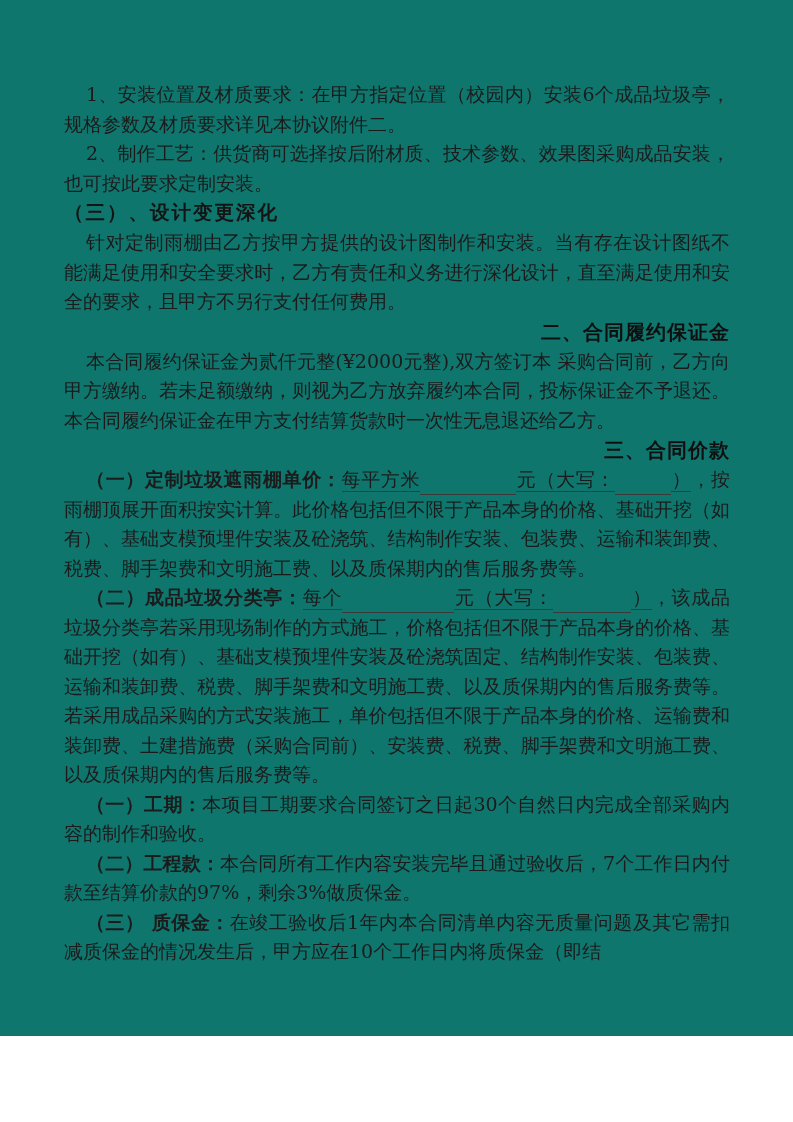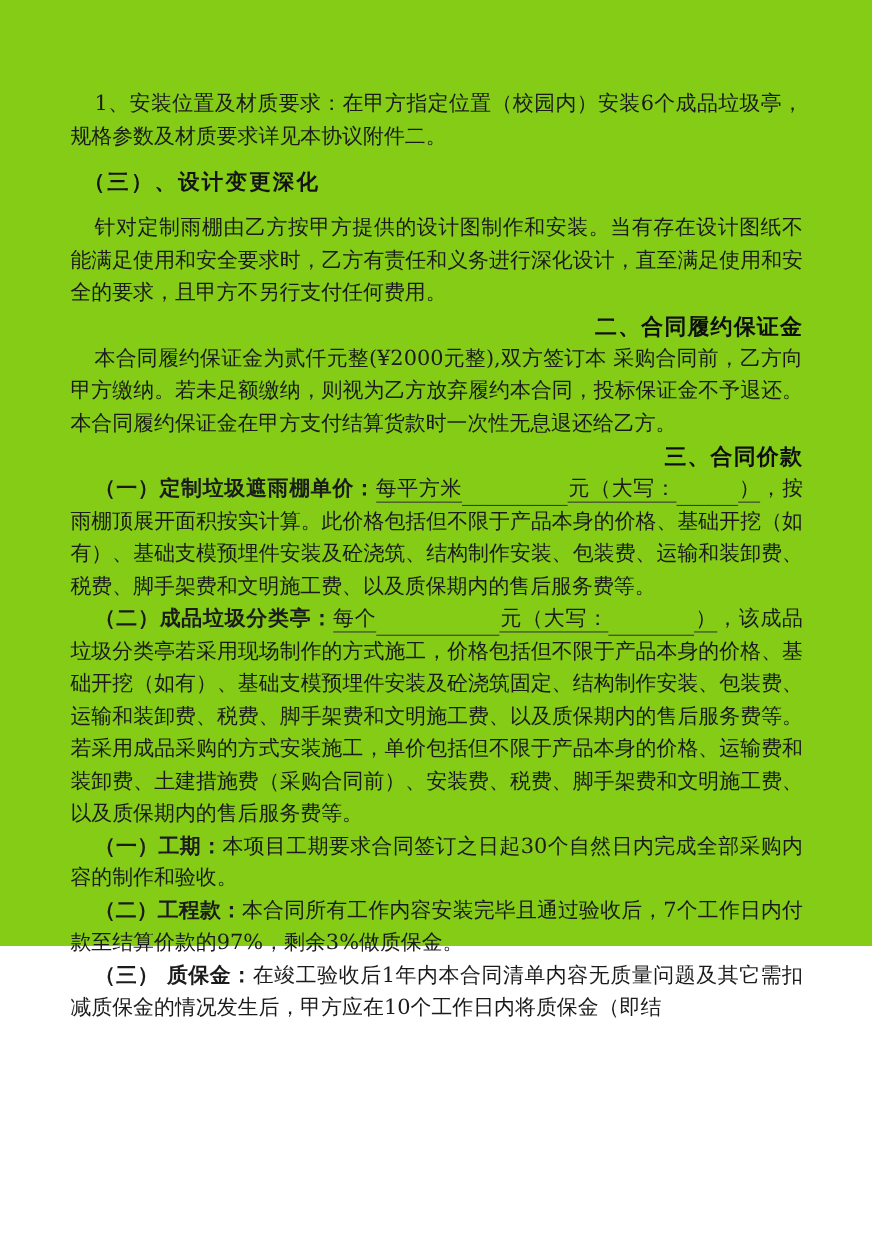--- a/index.html
+++ b/index.html
@@ -6,23 +6,23 @@
     margin: 0;
     padding: 0;
     width: 793px;
     height: 1122px;
     background: #ffffff;
     overflow: hidden;
   }
   .page {
     box-sizing: border-box;
     width: 793px;
-    height: 860px;
+    height: 1036px;
     padding: 80px 63px 0 64px;
-    background: #84cc16;
+    background: #0f766e;
     color: #1b1b1b;
     font-family: "DejaVu Serif", "Liberation Serif", serif;
     font-size: 19px;
     line-height: 29.5px;
     text-align: justify;
   }
   p.clause {
     margin: 0;
     text-indent: 22px;
     word-break: break-all;
@@ -32,21 +32,21 @@
     font-family: "DejaVu Sans", "Liberation Sans", sans-serif;
     font-size: 20px;
     font-weight: 700;
     line-height: 30px;
     color: #0f0f0f;
     text-align: right;
     letter-spacing: 1px;
   }
   h2.section.indented { text-indent: 21px; }
   h3.subsection {
-    margin: 12px;
+    margin: 0;
     font-size: 19.5px;
     font-weight: 700;
     line-height: 30px;
     color: #141414;
     text-align: left;
     letter-spacing: 2px;
   }
   .lbl { font-weight: 700; }
   .u {
     border-bottom: 1.6px solid #3a3a3a;
@@ -62,20 +62,21 @@
   .bw3 { width: 112px; }
   .bw4 { width: 78px; }
 </style>
 </head>
 <body>
 
 <div class="page">
 
   <p class="clause">1、安装位置及材质要求：在甲方指定位置（校园内）安装6个成品垃圾亭，规格参数及材质要求详见本协议附件二。</p>
 
+  <p class="clause">2、制作工艺：供货商可选择按后附材质、技术参数、效果图采购成品安装，也可按此要求定制安装。</p>
 
   <h3 class="subsection">（三）、设计变更深化</h3>
 
   <p class="clause">针对定制雨棚由乙方按甲方提供的设计图制作和安装。当有存在设计图纸不能满足使用和安全要求时，乙方有责任和义务进行深化设计，直至满足使用和安全的要求，且甲方不另行支付任何费用。</p>
 
   <h2 class="section">二、合同履约保证金</h2>
 
   <p class="clause">本合同履约保证金为贰仟元整(¥2000元整),双方签订本  采购合同前，乙方向甲方缴纳。若未足额缴纳，则视为乙方放弃履约本合同，投标保证金不予退还。本合同履约保证金在甲方支付结算货款时一次性无息退还给乙方。</p>
 
   <h2 class="section">三、合同价款</h2>

